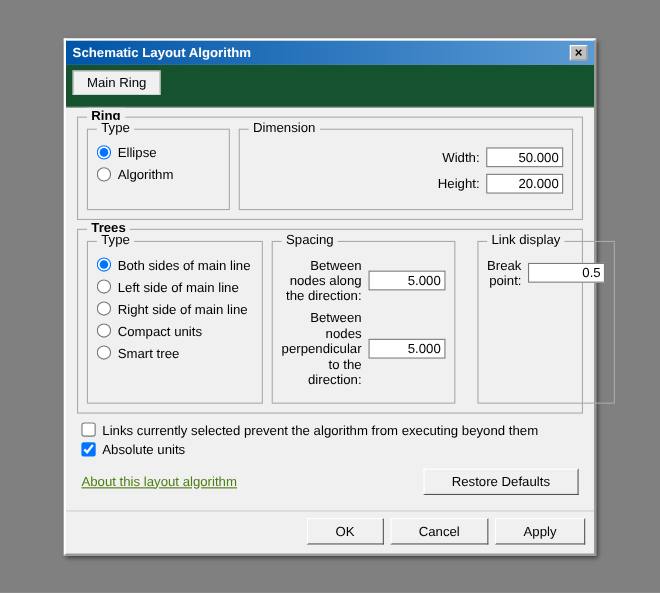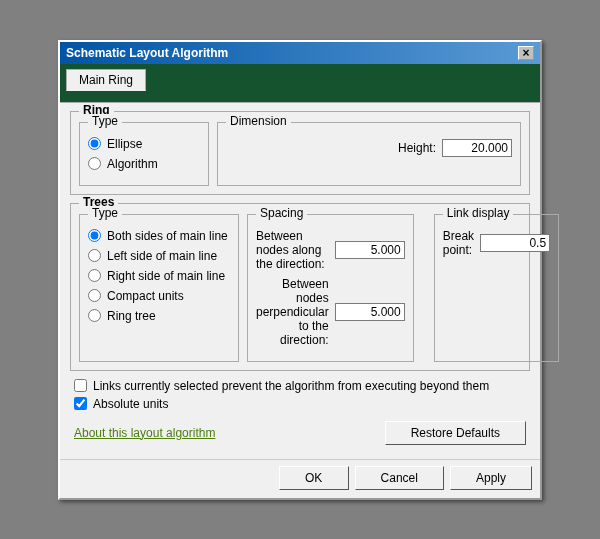--- a/index.html
+++ b/index.html
@@ -184,20 +184,21 @@
 
     .spacing-row {
       display: flex;
       align-items: center;
       justify-content: flex-end;
       gap: 6px;
       margin: 6px 0;
     }
 
     .spacing-row label {
+      text-align: right;
       max-width: 200px;
     }
 
     .checkbox-row {
       display: flex;
       align-items: center;
       gap: 6px;
       margin: 4px 0;
       padding: 0 4px;
     }
@@ -273,20 +274,24 @@
           </div>
           <div class="radio-row">
             <input type="radio" name="ring-type" id="rectangle" style="">
             <label for="rectangle">Algorithm</label>
           </div>
         </div>
 
         <div class="sub-group dimension-group" style="flex:1;">
           <span class="sub-group-legend">Dimension</span>
           <div class="dimension-row">
+            <label>Width:</label>
+            <input type="text" class="num-input" value="50.000" style="">
+          </div>
+          <div class="dimension-row">
             <label>Height:</label>
             <input type="text" class="num-input" value="20.000" style="">
           </div>
         </div>
 
       </div>
     </div>
 
     <div class="group-box">
       <span class="group-box-legend">Trees</span>
@@ -305,21 +310,21 @@
           <div class="radio-row">
             <input type="radio" name="trees-type" id="right-side" style="">
             <label for="right-side">Right side of main line</label>
           </div>
           <div class="radio-row">
             <input type="radio" name="trees-type" id="compact-tree" style="">
             <label for="compact-tree">Compact units</label>
           </div>
           <div class="radio-row">
             <input type="radio" name="trees-type" id="smart-tree" style="">
-            <label for="smart-tree">Ring tree</label>
+            <label for="smart-tree">Smart tree</label>
           </div>
         </div>
 
         <div class="trees-right">
 
           <div class="spacing-sub">
             <span class="sub-group-legend">Spacing</span>
             <div class="spacing-row" style="margin-top:8px;">
               <label>Between nodes along the direction:</label>
               <input type="text" class="num-input" value="5.000" style="">

